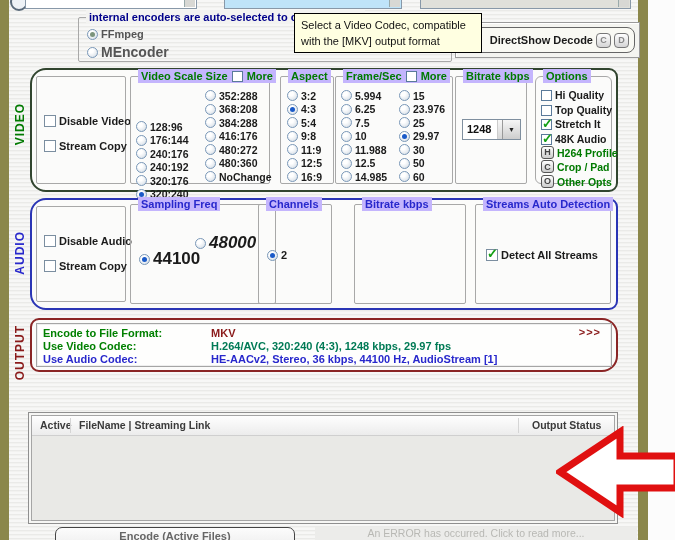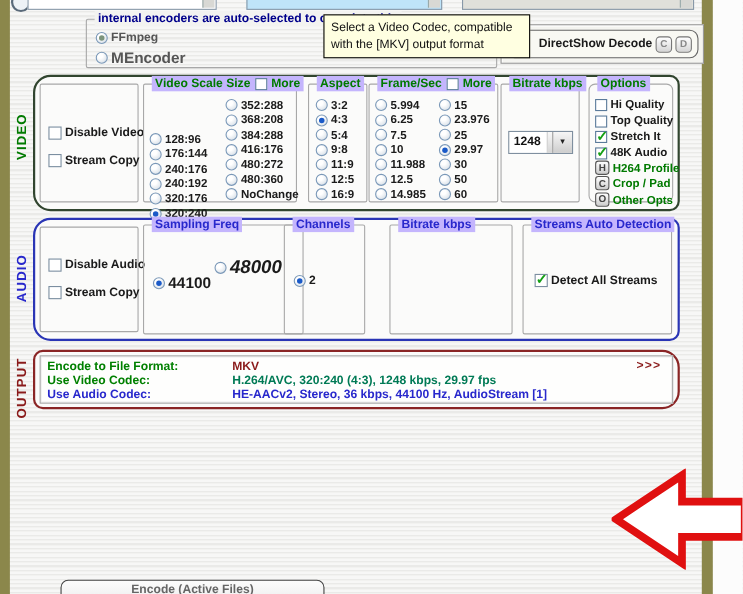--- a/index.html
+++ b/index.html
@@ -361,21 +361,21 @@
       <div class="opt abs-opt" style="left:7px;top:53px;font-size:11px;">
         <span class="cb"></span>
         <span>Stream Copy</span>
       </div>
     </div>
 
     <div class="gbox" style="left:98px;top:4px;width:146px;height:100px;">
       <div class="gtitle">
         <span class="t-blue">Sampling Freq</span>
       </div>
-      <div class="opt abs-opt" style="left:8px;top:44px;font-size:14px;">
+      <div class="opt abs-opt" style="left:8px;top:44px;font-size:17px;">
         <span class="rc sel"></span>
         <span>44100</span>
       </div>
       <div class="opt abs-opt" style="left:64px;top:28px;font-size:17px;font-style:italic;">
         <span class="rc"></span>
         <span>48000</span>
       </div>
     </div>
 
     <div class="gbox" style="left:226px;top:4px;width:74px;height:100px;">
@@ -418,20 +418,32 @@
         <span style="color:#007a55;">H.264/AVC,  320:240 (4:3),  1248 kbps,  29.97 fps</span>
       </div>
       <div class="orow-line" style="top:29px;">
         <span class="olab" style="color:#2828cc;">Use Audio Codec:</span>
         <span style="color:#2828cc;text-align:right;">HE-AACv2,  Stereo,  36 kbps,  44100 Hz,  AudioStream [1]</span>
       </div>
     </div>
   </div>
 
 
+  <div class="abs lst-outer">
+    <div class="lst-inner">
+      <div class="lst-head">
+        <span class="hcell" style="left:8px;">Active</span>
+        <span class="hsep" style="left:38px;"></span>
+        <span class="hcell" style="left:47px;">FileName   |   Streaming Link</span>
+        <span class="hsep" style="left:486px;"></span>
+        <span class="hcell" style="left:500px;">Output Status</span>
+      </div>
+    </div>
+  </div>
 
   <svg class="abs" style="left:556px;top:426px;z-index:60;" width="124" height="92" viewBox="0 0 124 92">
     <polygon points="4,46 64,6 64,30 121,30 121,62 64,62 64,86" fill="#ffffff" stroke="#e01010" stroke-width="7" stroke-linejoin="miter"></polygon>
   </svg>
 
   <div class="abs enc-btn">Encode (Active Files)</div>
+  <div class="abs err-strip">An ERROR has occurred. Click to read more...</div>
 
 </div>
 
 </body></html>

